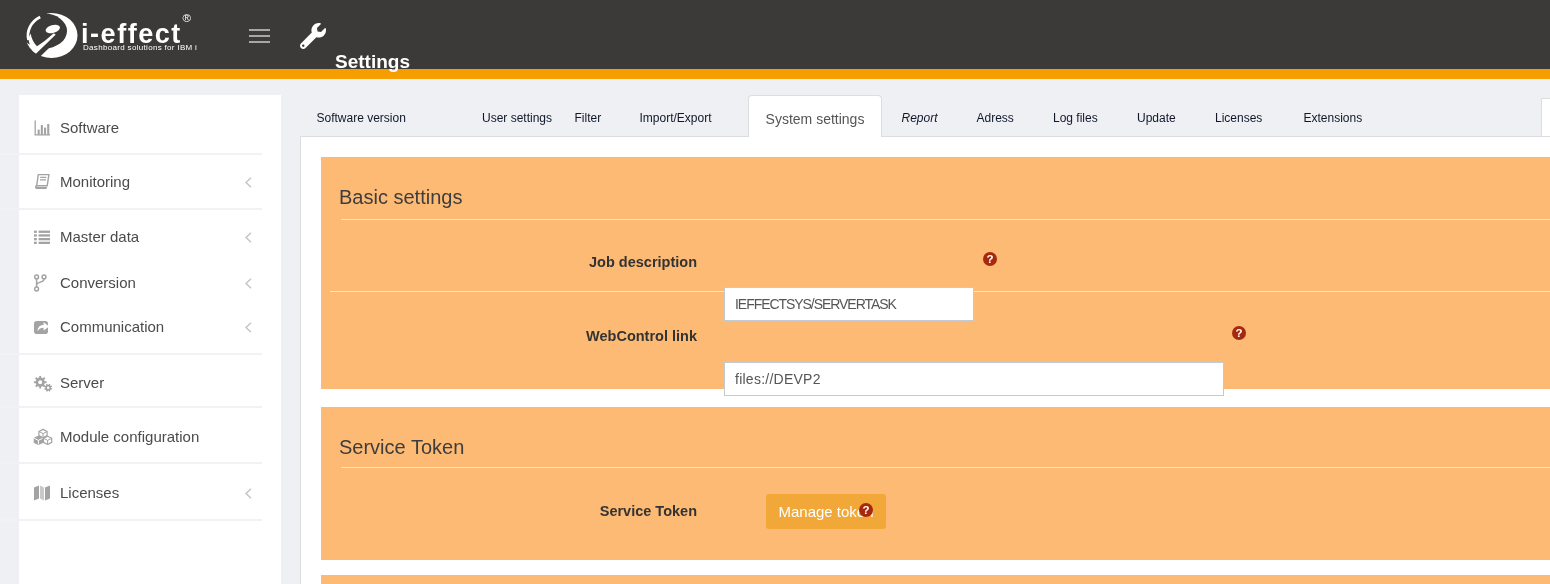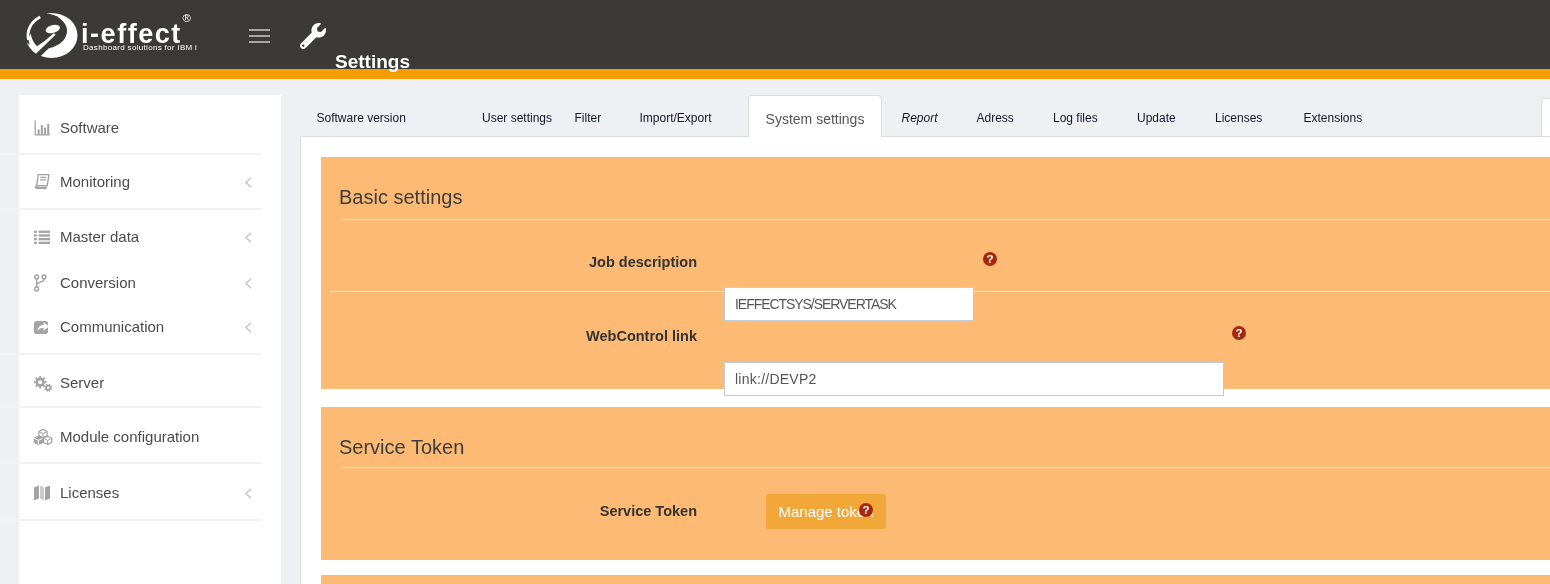--- a/index.html
+++ b/index.html
@@ -229,21 +229,21 @@
   </div>
   <div class="phr" style="left:341px; top:219px; width:1209px;"></div>
   <div class="rowsep" style="left:330px; top:291px; width:1220px;"></div>
   <div class="flabel" style="left:400px; top:254px; width:297px;">Job description</div>
   <div class="finput" style="left:724px; top:243px; width:250px; height:34px; font-size:14px; letter-spacing:-1.05px;">IEFFECTSYS/SERVERTASK</div>
   <svg class="qicon" style="left:983px; top:252px;" viewBox="0 0 14 14">
     <circle cx="7" cy="7" r="7" fill="#a6290e"></circle>
     <text x="7.1" y="11.4" text-anchor="middle" font-family="Liberation Sans" font-size="11.5" font-weight="bold" fill="#fff">?</text>
   </svg>
   <div class="flabel" style="left:400px; top:328px; width:297px;">WebControl link</div>
-  <div class="finput" style="left:724px; top:318px; width:500px; height:34px; font-size:14px; letter-spacing:0.25px;">link://DEVP2</div>
+  <div class="finput" style="left:724px; top:318px; width:500px; height:34px; font-size:14px; letter-spacing:0.25px;">files://DEVP2</div>
   <svg class="qicon" style="left:1232px; top:326px;" viewBox="0 0 14 14">
     <circle cx="7" cy="7" r="7" fill="#a6290e"></circle>
     <text x="7.1" y="11.4" text-anchor="middle" font-family="Liberation Sans" font-size="11.5" font-weight="bold" fill="#fff">?</text>
   </svg>
 
   <div class="panel" style="left:321px; top:407px; width:1229px; height:153px;">
     <div class="ptitle" style="top:29px; left:18px;">Service Token</div>
   </div>
   <div class="phr" style="left:341px; top:467px; width:1209px;"></div>
   <div class="flabel" style="left:400px; top:503px; width:297px;">Service Token</div>

